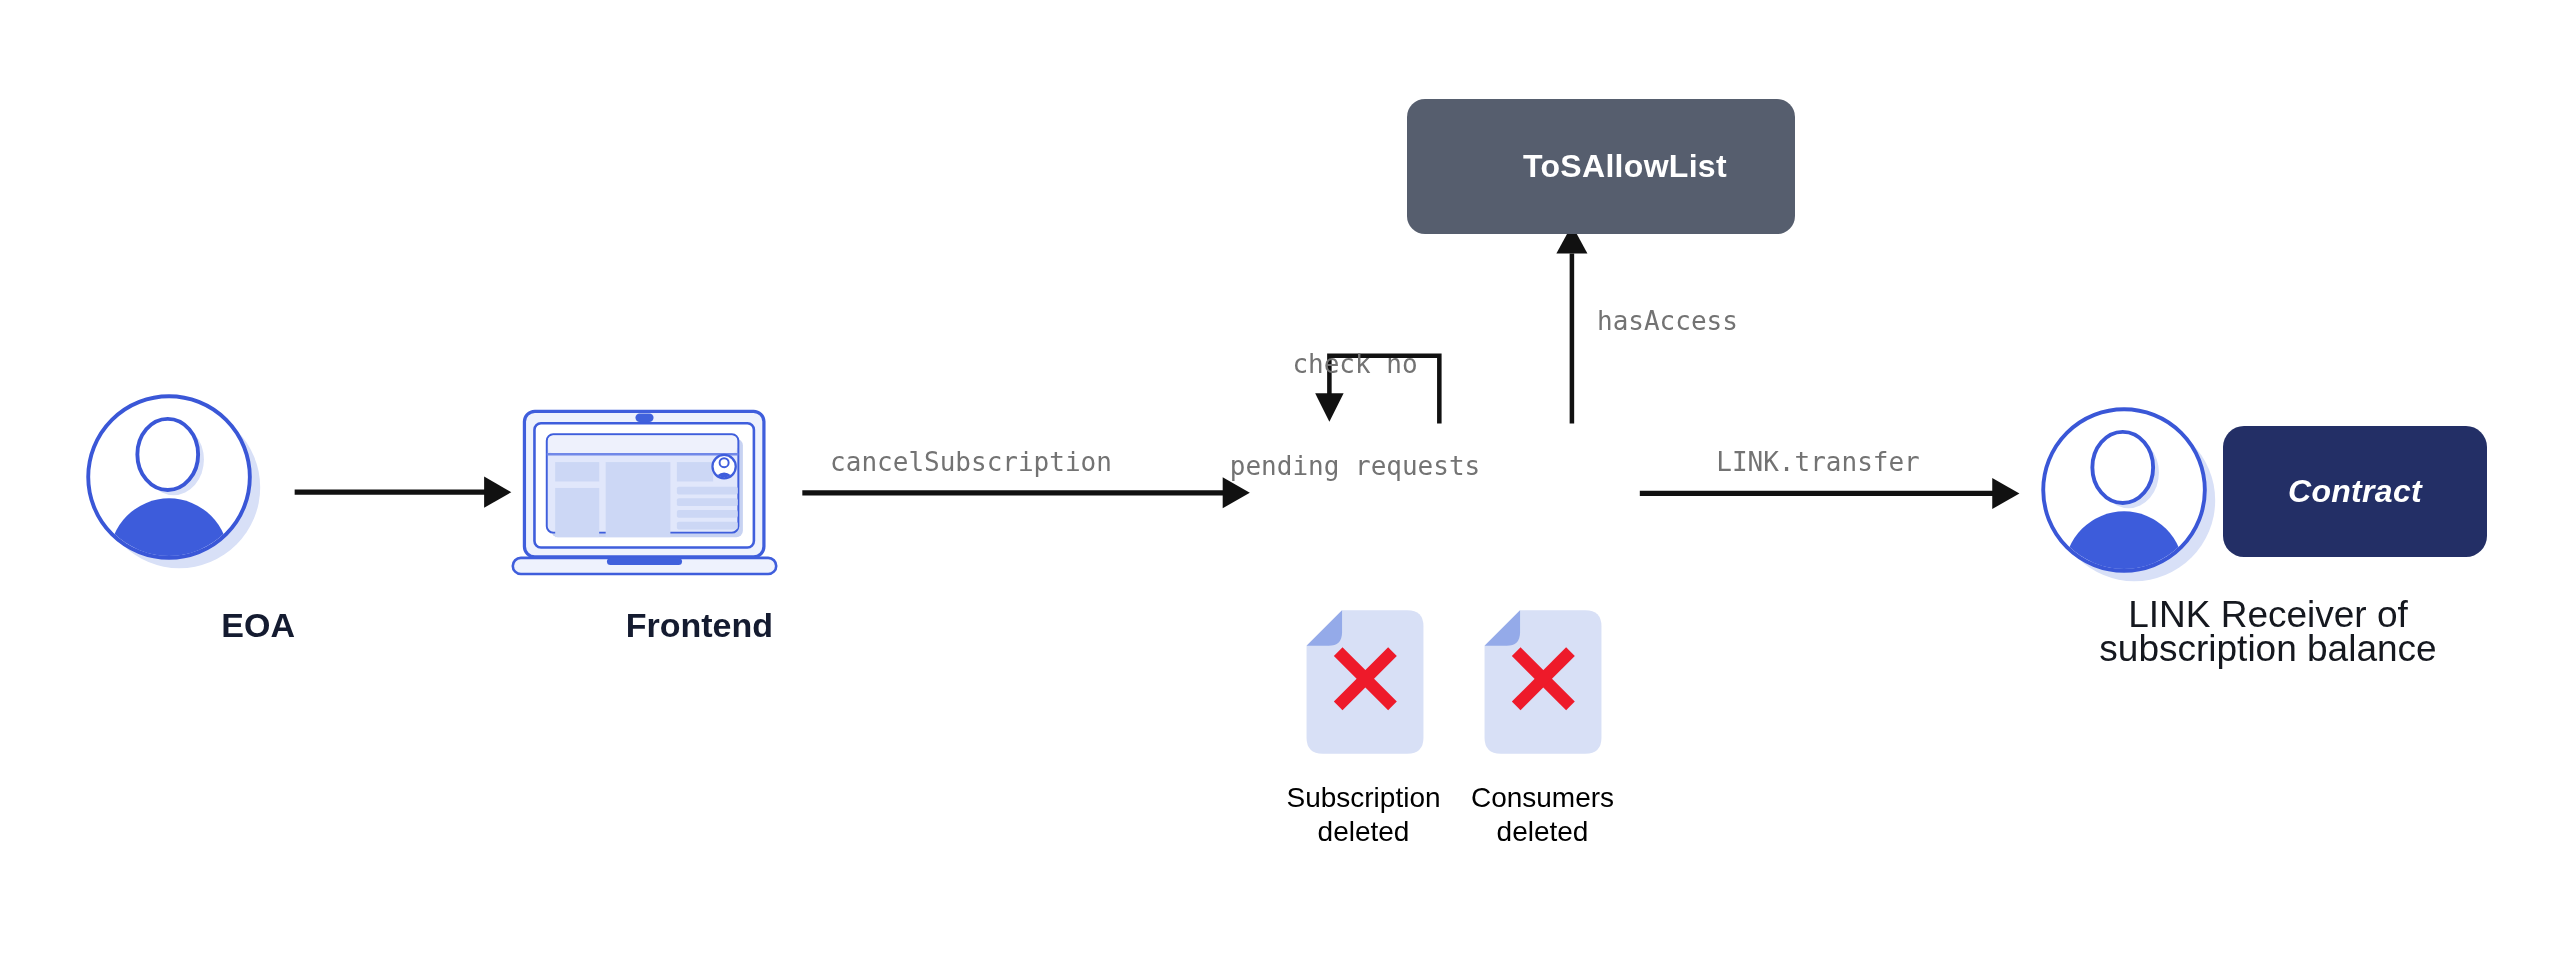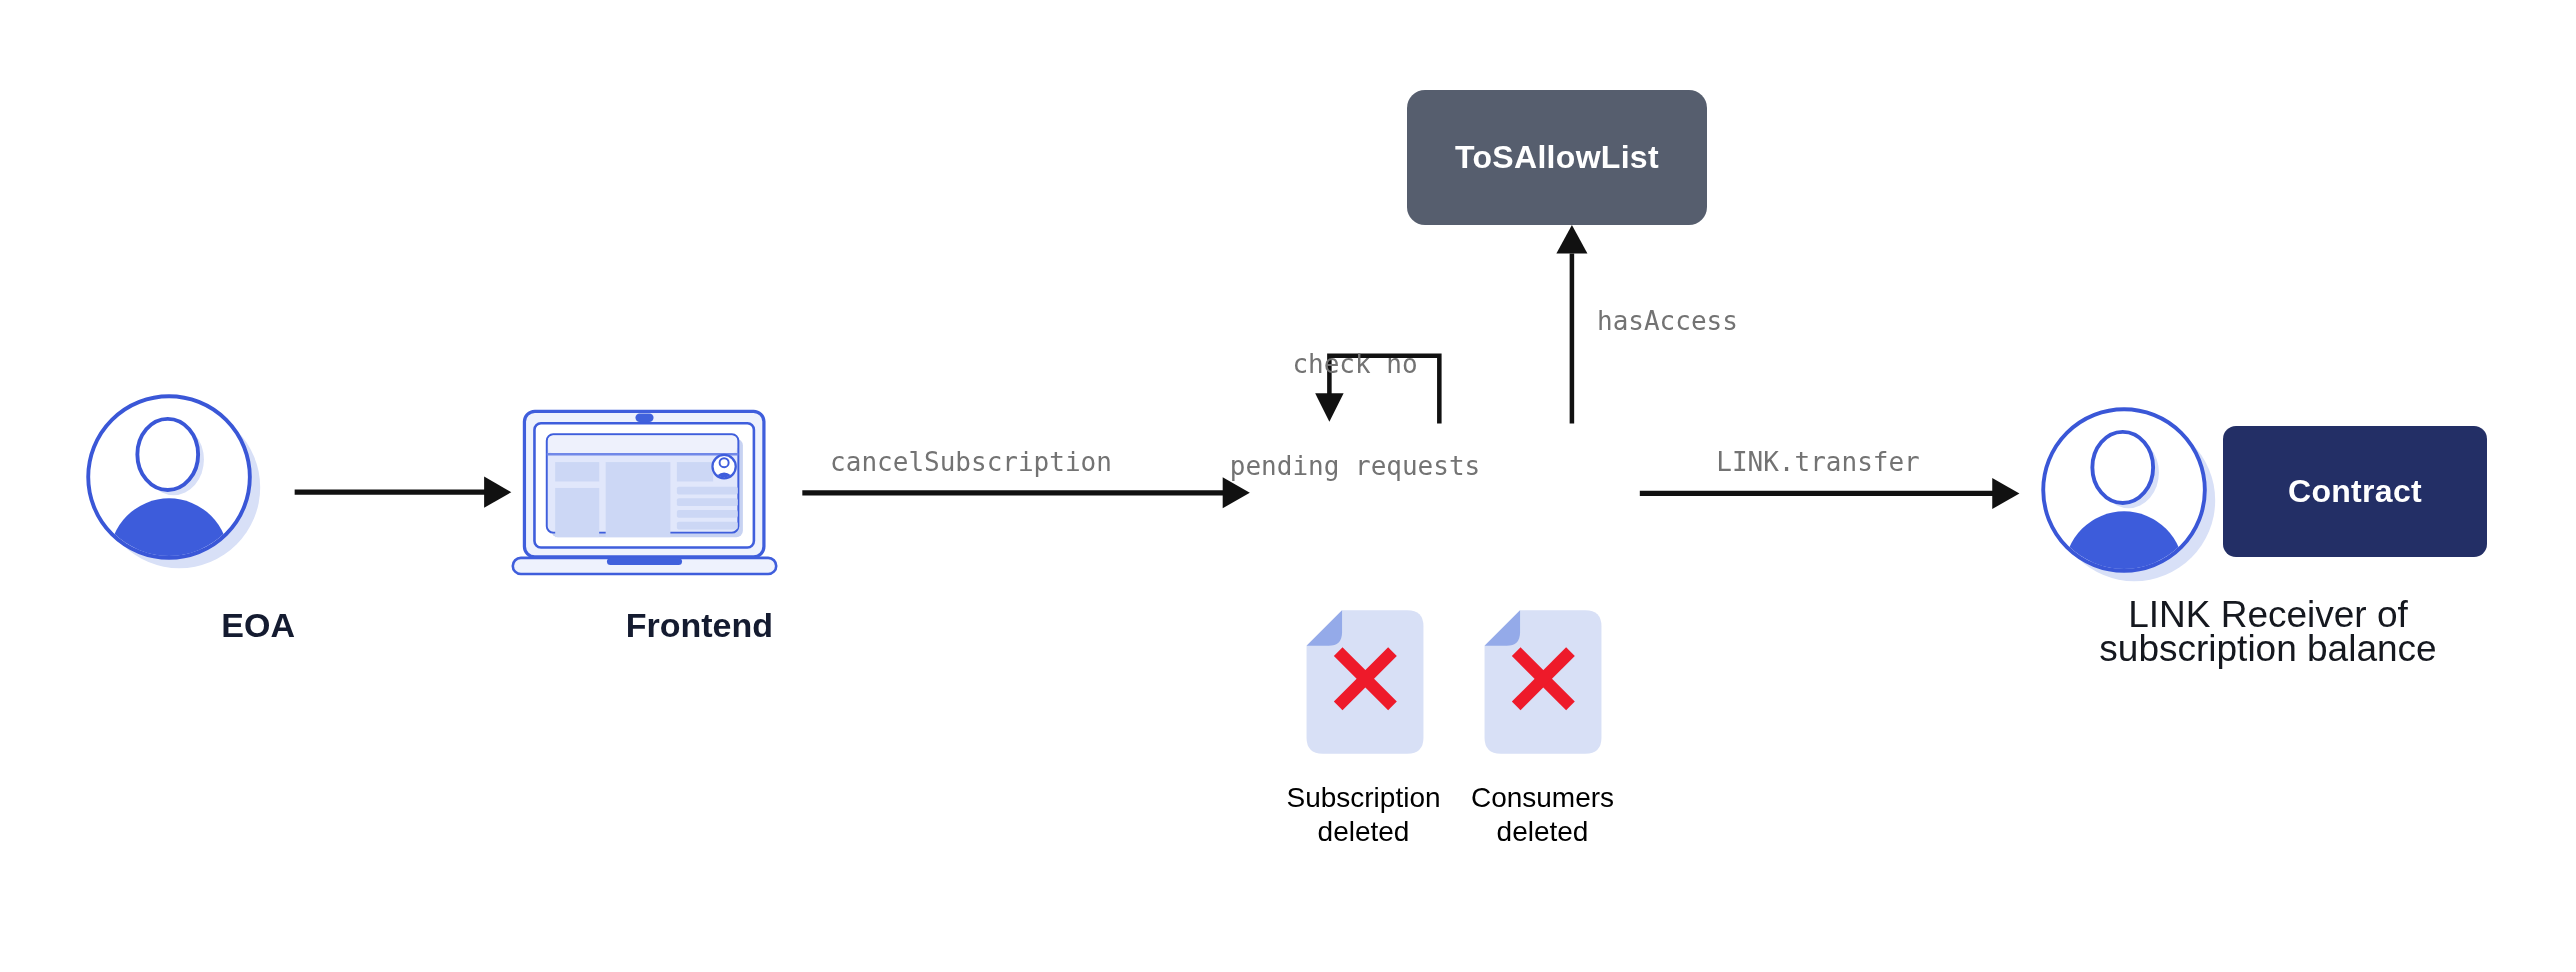--- a/index.html
+++ b/index.html
@@ -6,21 +6,21 @@
   .canvas{
     position:relative;width:2576px;height:972px;background:#ffffff;
     font-family:"Liberation Sans", sans-serif;overflow:hidden;
   }
   .arrows{position:absolute;left:0;top:0;}
   .node{
     position:absolute;display:flex;align-items:center;justify-content:center;
     color:#ffffff;font-weight:bold;font-size:32px;letter-spacing:0.3px;
   }
   .node-slate{background:#565e6e;border-radius:18px;}
-  .node-navy{background:#232f66;border-radius:13px;}
+  .node-navy{background:#232f66;border-radius:21px;font-style:italic;}
   .mono{
     position:absolute;font-family:"DejaVu Sans Mono", monospace;
     font-size:26px;color:#737373;white-space:pre;line-height:34px;
   }
   .center{text-align:center;}
   .bold-label{
     position:absolute;font-weight:bold;font-size:34px;color:#141b30;
     line-height:36px;text-align:right;
   }
   .caption{
@@ -52,21 +52,21 @@
     <g fill="#111111" stroke="#111111">
       <line x1="2430" y1="655" x2="2430" y2="392" stroke-width="7"></line>
       <polygon points="2430,348 2406,392 2454,392" stroke="none"></polygon>
     </g>
     <g fill="#111111" stroke="#111111">
       <polyline points="2225,655 2225,550 2055,550 2055,610" fill="none" stroke-width="7"></polyline>
       <polygon points="2055,652 2033,608 2077,608" stroke="none"></polygon>
     </g>
   </svg>
 
-  <div class="node node-slate" style="left:1407px;top:90px;width:300px;height:135px;">
+  <div class="node node-slate" style="left:1407px;top:99px;width:340px;height:135px;padding-left:48px;">
     <span>ToSAllowList</span>
   </div>
 
 
   <div class="node node-navy" style="left:2223px;top:426px;width:264px;height:131px;">
     <span>Contract</span>
   </div>
 
   <div class="mono center" style="left:712px;top:445px;width:518px;">cancelSubscription</div>
 

